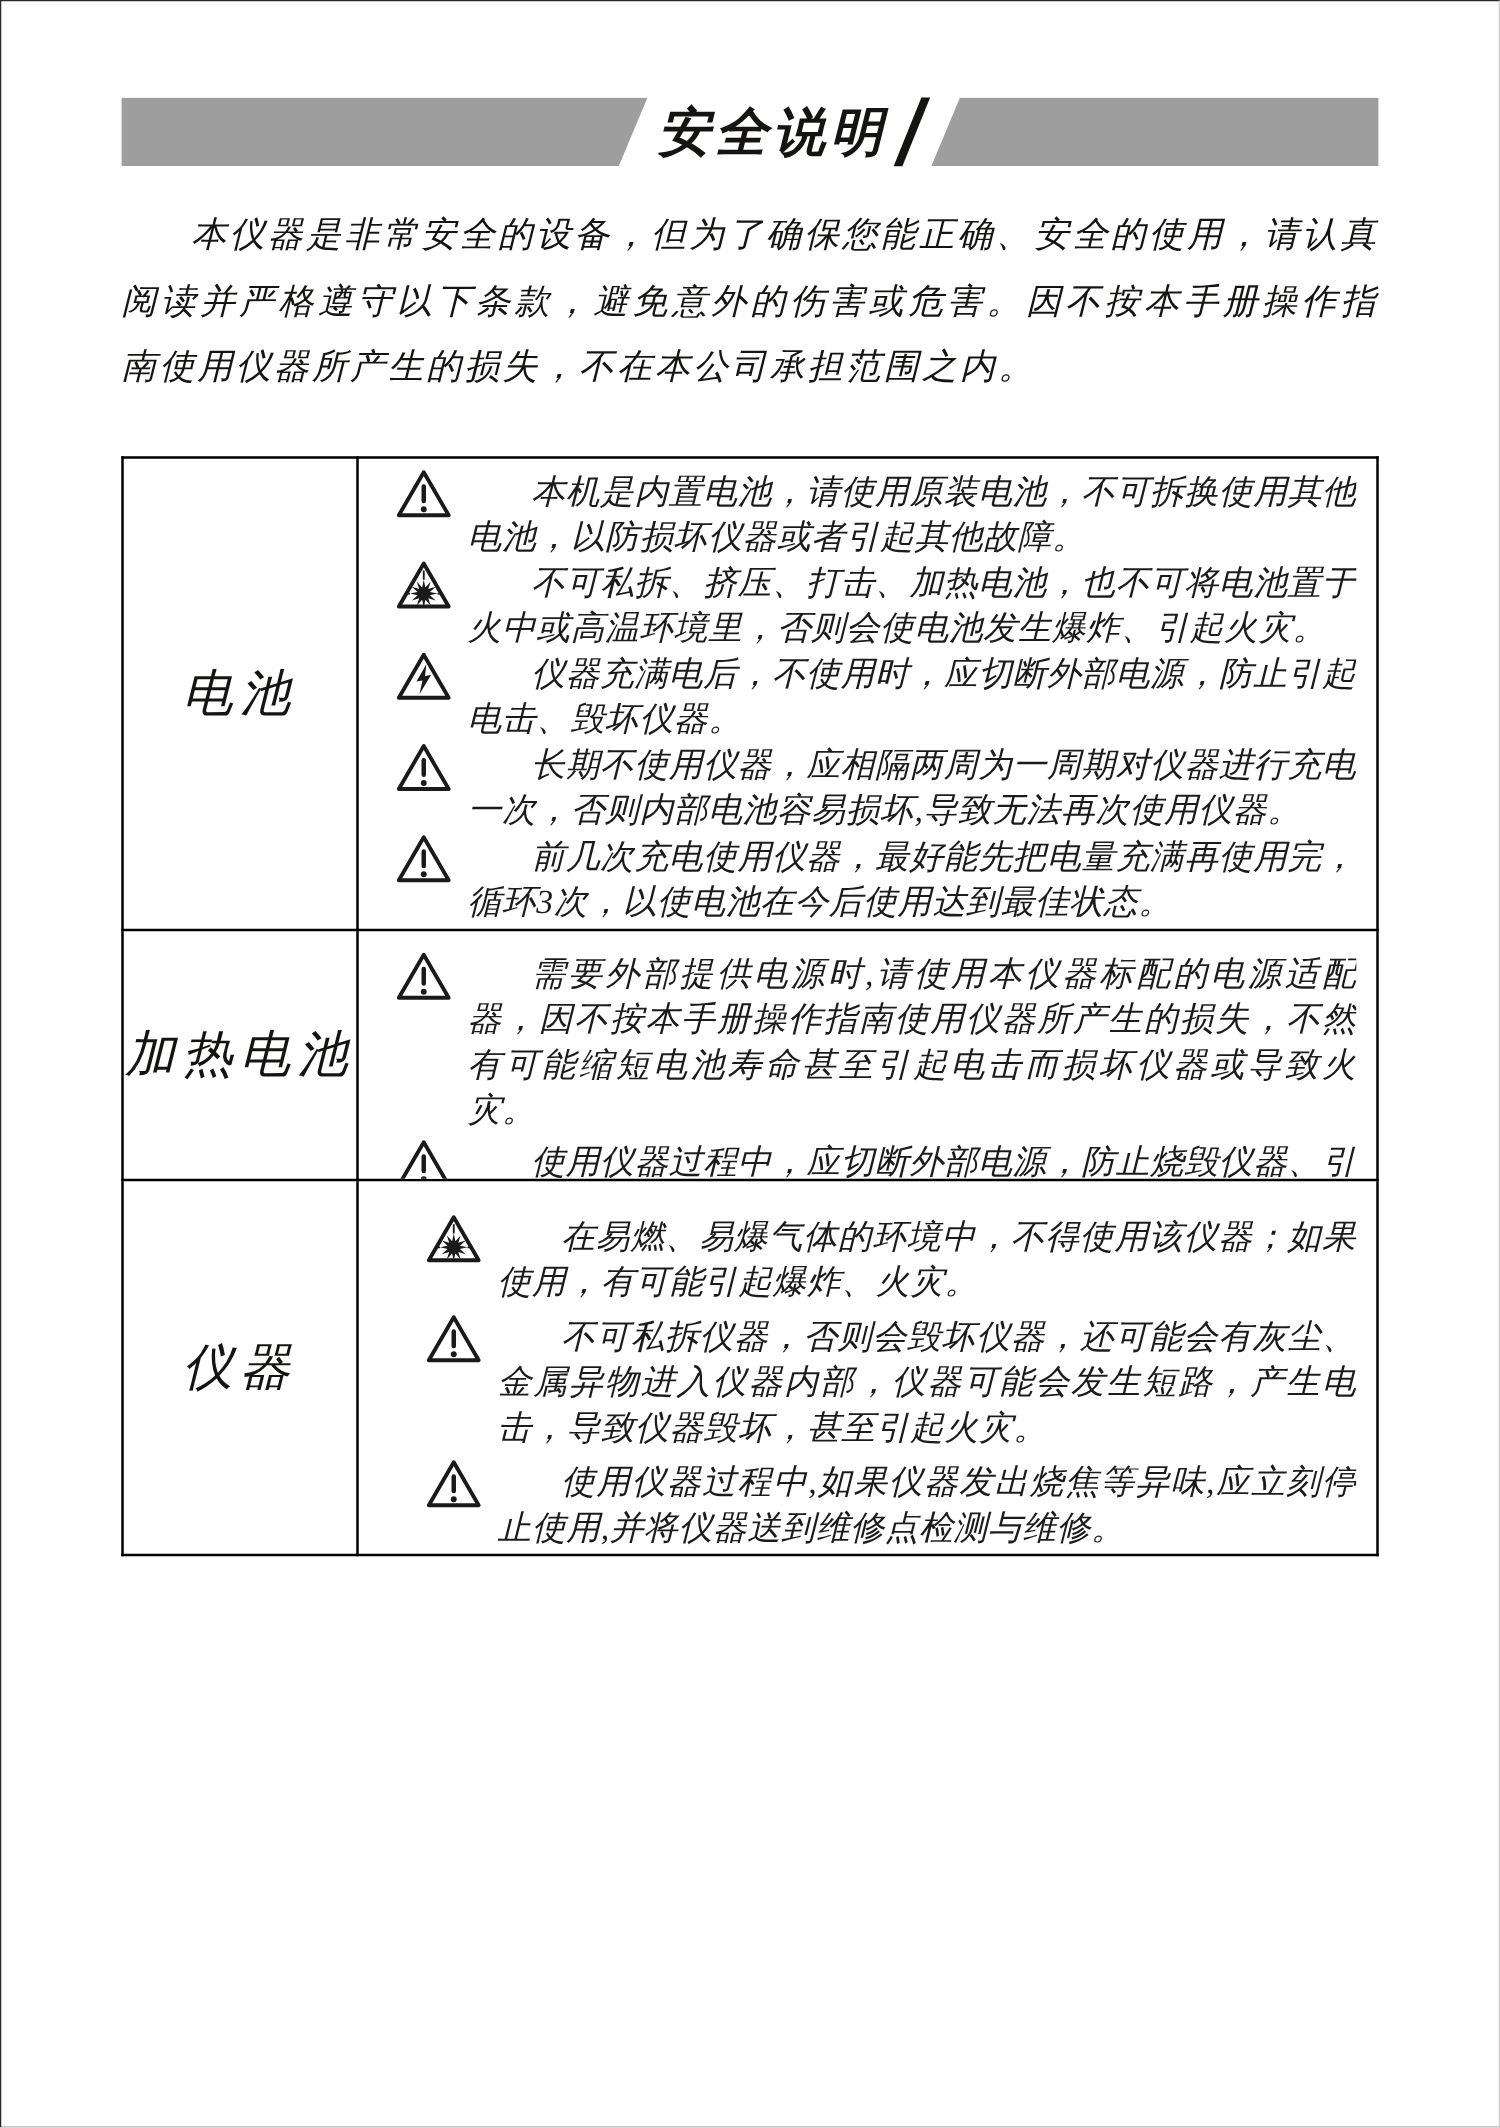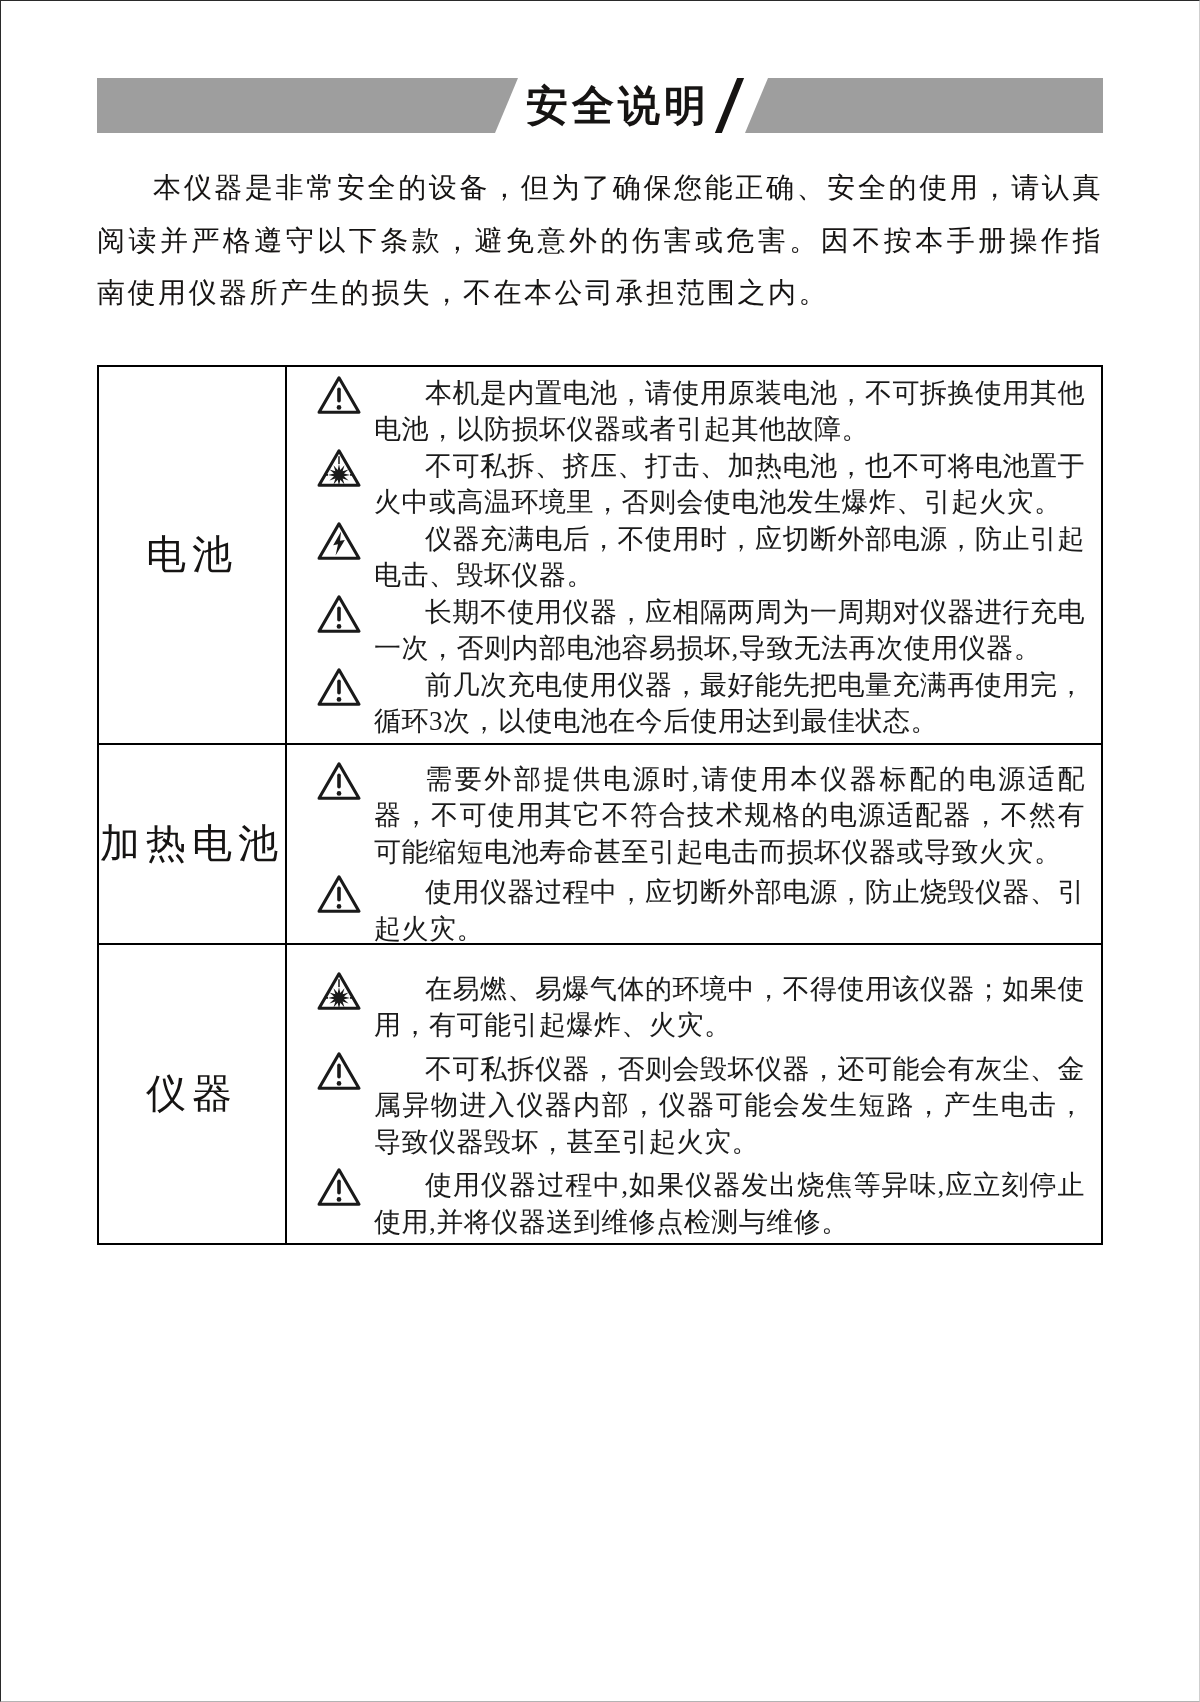--- a/index.html
+++ b/index.html
@@ -9,21 +9,21 @@
     box-sizing: border-box;
     border: 1px solid #8a8a8a;
     border-top-color: #2a2a2a;
     border-left-color: #2a2a2a;
     border-right-color: #cfcfcf;
     border-bottom-color: #b3b3b3;
     font-family: "Liberation Sans", sans-serif;
     color: #111;
     overflow: hidden;
   }
-  .content { padding: 0 96px; }
+  .content { padding: 0 96px; font-style: italic; }
 
   
   .header {
     margin-top: 77px;
     height: 55px;
     display: flex;
     align-items: stretch;
   }
   .bar { background: #9e9e9e; }
   .bar-left {
@@ -75,21 +75,21 @@
     text-align: center;
     vertical-align: middle;
     font-size: 40px;
     letter-spacing: 6px;
     color: #161413;
   }
   .content-cell { vertical-align: top; padding: 0 16px 0 0; }
   .cell-inner { overflow: hidden; }
   .row-0 .cell-inner { height: 368px; padding-top: 8px; }
   .row-1 .cell-inner { height: 182px; padding-top: 16px; }
-  .row-2 .cell-inner { height: 272px; padding-top: 26px; }
+  .row-2 .cell-inner { height: 272px; padding-top: 26px; margin-left: 24px; }
 
   .item { position: relative; padding-left: 87px; }
   .row-1 .item + .item { margin-top: 4px; }
   .row-2 .item + .item { margin-top: 7px; }
   .item-text {
     margin: 0;
     font-family: "Liberation Serif", serif;
     font-size: 27px;
     line-height: 36.5px;
     letter-spacing: 0.5px;
@@ -206,21 +206,21 @@
           <span>加热电池</span>
         </td>
         <td class="content-cell">
           <div class="cell-inner">
             <div class="item">
               <span class="icon">
                   <svg viewBox="0 0 64 58">
                     <use href="#icon-warning"></use>
                   </svg>
                 </span>
-              <p class="item-text">需要外部提供电源时,请使用本仪器标配的电源适配器，不可使用其它不符合技术规格的电源适配器，不然有可能缩短电池寿命甚至引起电击而损坏仪器或导致火灾。</p>
+              <p class="item-text">需要外部提供电源时,请使用本仪器标配的电源适配器，因不按本手册操作指南使用仪器所产生的损失，不然有可能缩短电池寿命甚至引起电击而损坏仪器或导致火灾。</p>
             </div>
             <div class="item">
               <span class="icon">
                   <svg viewBox="0 0 64 58">
                     <use href="#icon-warning"></use>
                   </svg>
                 </span>
               <p class="item-text">使用仪器过程中，应切断外部电源，防止烧毁仪器、引起火灾。</p>
             </div>
           </div>

